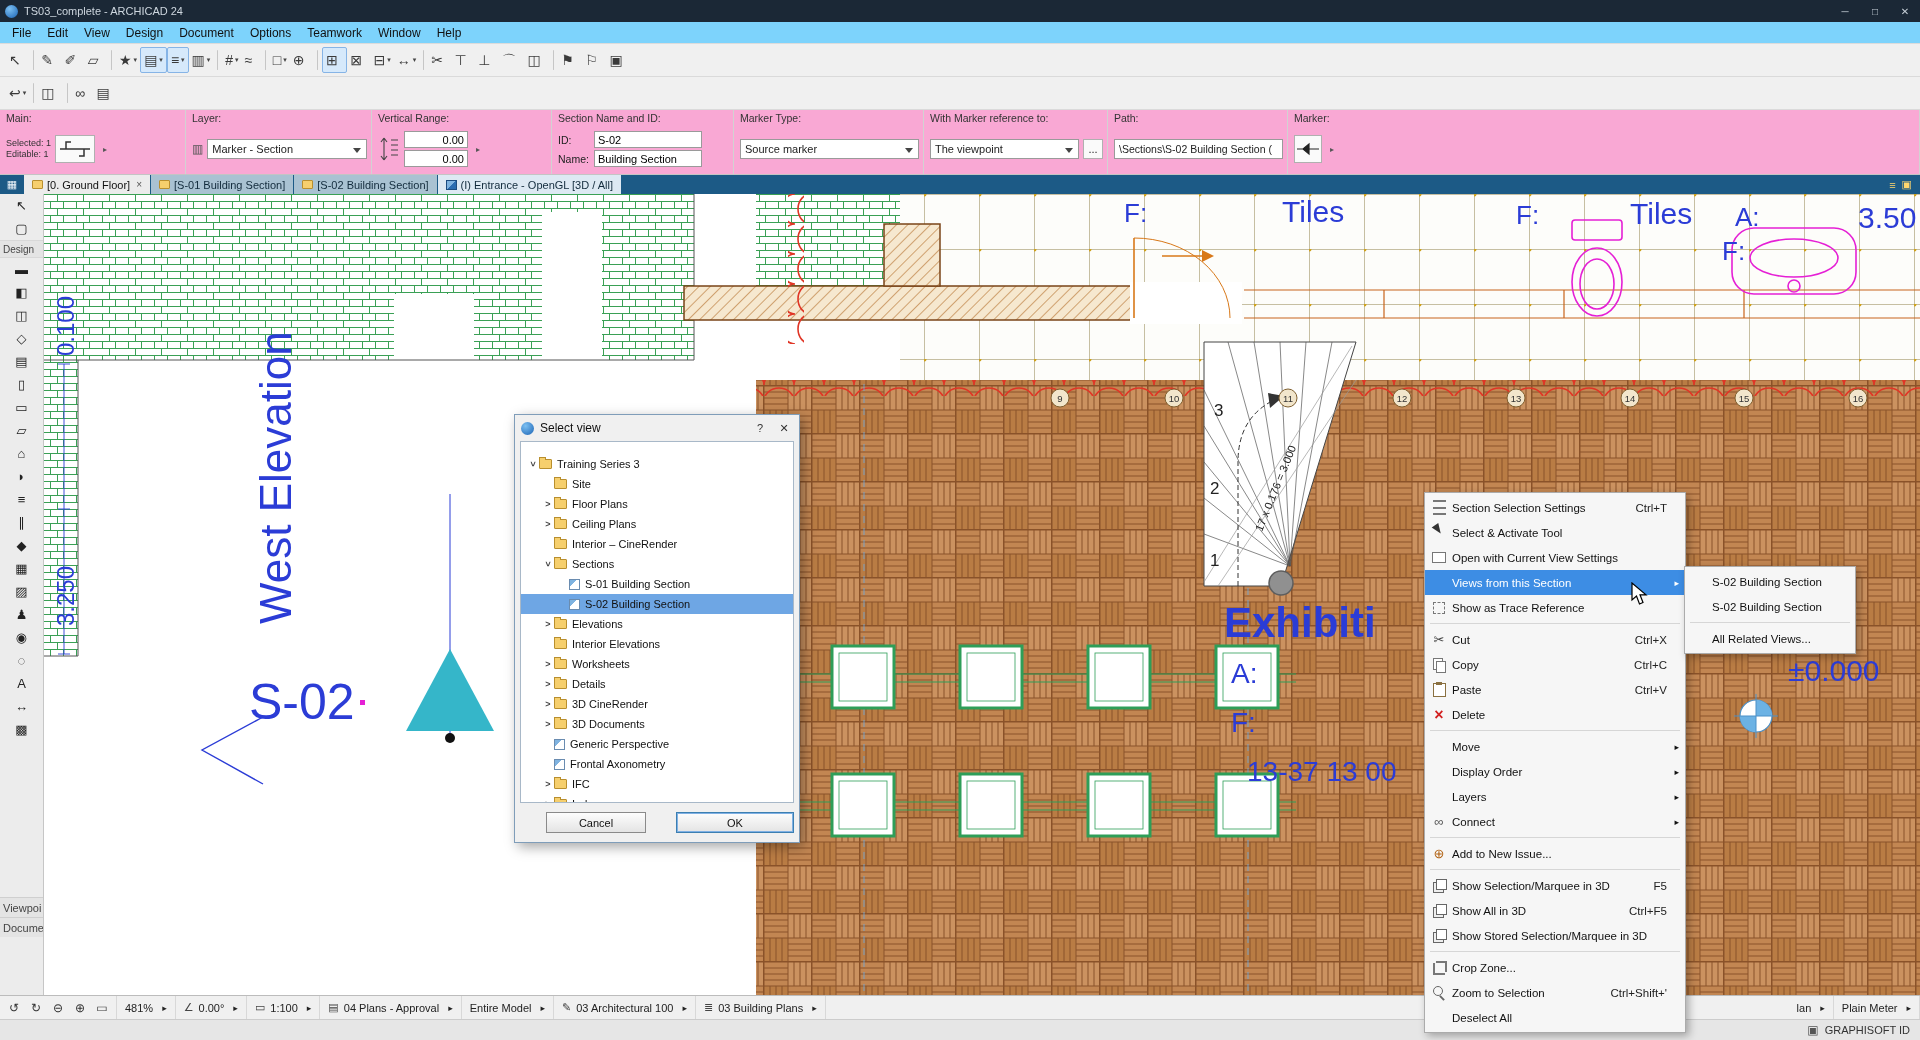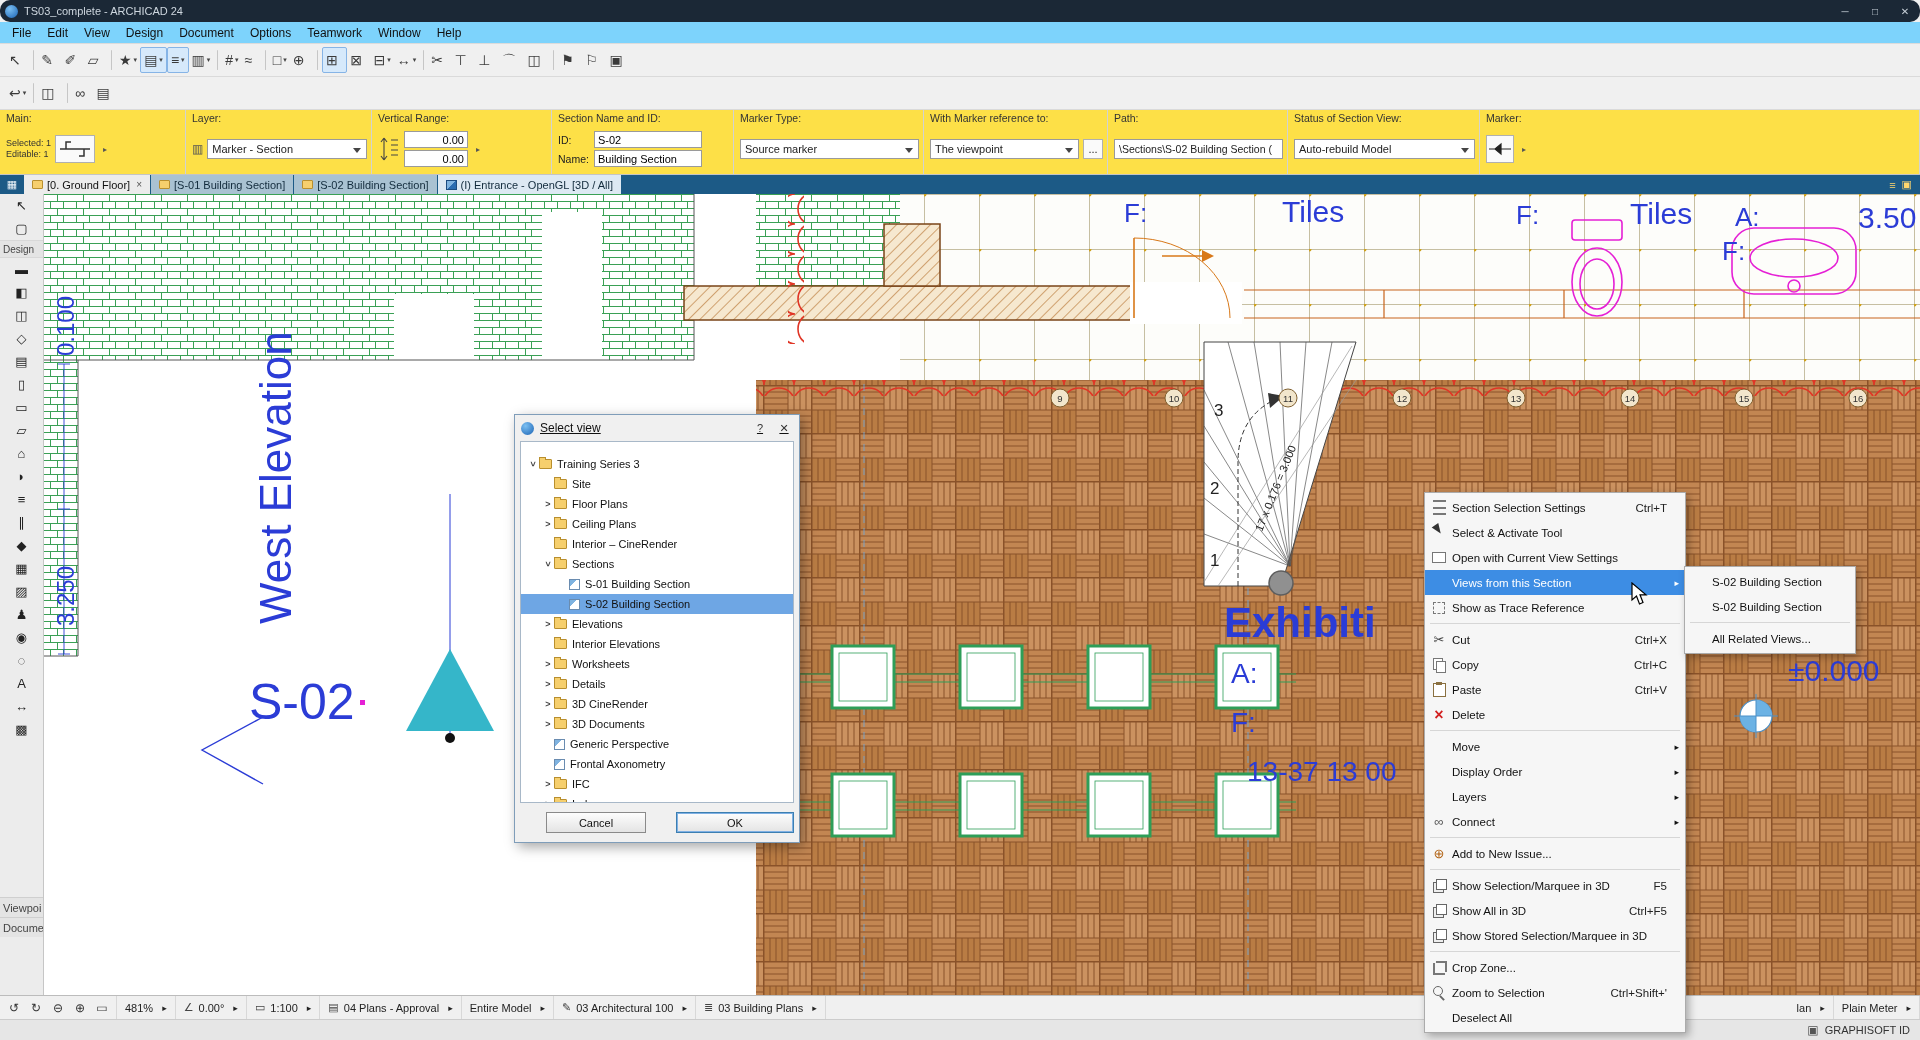--- a/index.html
+++ b/index.html
@@ -1,41 +1,41 @@
 <!DOCTYPE html>
 <html><head>
 <meta charset="utf-8">
 <style>
   html,body{margin:0;padding:0;background:#888;}
   *{box-sizing:border-box;}
   .app{position:relative;width:1920px;height:1040px;background:#f0f0f0;font-family:"Liberation Sans",sans-serif;overflow:hidden;display:flex;flex-direction:column;}
 
   
-  .titlebar{height:22px;background:#1b2836;color:#cdd6de;display:flex;align-items:center;font-size:11px;flex:0 0 22px;border-radius:10px;}
+  .titlebar{height:22px;background:#1b2836;color:#cdd6de;display:flex;align-items:center;font-size:11px;flex:0 0 22px;}
   .app-icon{width:13px;height:13px;border-radius:50%;background:radial-gradient(circle at 35% 30%,#7cc0f2,#1a63b4);margin:0 6px 0 5px;flex:0 0 13px;}
   .titlebar .title{flex:1;}
   .win-btns{display:flex;height:100%;}
   .win-btn{width:30px;display:flex;align-items:center;justify-content:center;font-size:10px;color:#c7d0d8;}
 
   
   .menubar{height:22px;background:#7dd3fc;border-bottom:1px solid #dcdcdc;display:flex;align-items:center;font-size:12px;color:#111;flex:0 0 22px;padding-left:4px;}
   .menu-item{padding:2px 8px;}
 
   
   .toolbar{height:33px;background:#f0f0f0;border-bottom:1px solid #dadada;display:flex;align-items:center;padding:0 6px;flex:0 0 33px;}
   .tb-item{display:flex;align-items:center;height:26px;padding:0 3px;border-radius:2px;color:#3a3a3a;font-size:14px;}
   .tb-item.active{background:#d6e9fb;border:1px solid #86b4e6;}
   .tb-item.divider{width:1px;min-width:1px;height:20px;background:#c6c6c6;padding:0;margin:0 4px;border:none;}
   .tb-glyph{line-height:1;}
   .tb-dd{visibility:hidden;font-size:7px;margin-left:2px;color:#444;}
   .tb-dd.show{visibility:visible;}
   .tb-dd::before{content:"▾";}
 
   
-  .infobar{height:65px;background:#fde047;border-bottom:1px solid #c4c4c4;display:flex;flex:0 0 65px;font-size:11px;color:#222;}
+  .infobar{height:65px;background:#f9a8d4;border-bottom:1px solid #c4c4c4;display:flex;flex:0 0 65px;font-size:11px;color:#222;}
   .ib-col{border-right:1px solid #d2d2d2;padding:2px 4px 2px 6px;display:flex;flex-direction:column;overflow:hidden;}
   .ib-label{font-size:10.5px;color:#333;height:14px;white-space:nowrap;}
   .ib-content{flex:1;display:flex;align-items:center;gap:4px;}
   .sel-info{font-size:9px;line-height:11px;color:#333;white-space:nowrap;}
   .ib-btn{border:1px solid #b0b0b0;background:#fafafa;height:28px;min-width:40px;display:flex;align-items:center;justify-content:center;}
   .ib-btn.small{min-width:24px;}
   .ib-btn.active{background:#d6e9fb;border-color:#5a9bd8;}
   .ib-select{display:flex;align-items:center;background:#fff;border:1px solid #9a9a9a;height:20px;padding:0 18px 0 4px;font-size:11px;position:relative;white-space:nowrap;flex:1;min-width:0;}
   .ib-select::after{content:"";position:absolute;right:5px;top:8px;border:4px solid transparent;border-top:5px solid #444;}
   .ib-input{border:1px solid #9a9a9a;background:#fff;font-size:11px;height:17px;padding:0 3px;font-family:"Liberation Sans",sans-serif;}
@@ -84,21 +84,21 @@
   .seg-ic{font-size:11px;color:#444;}
   .seg-ic:empty{display:none;}
   .seg.spacer{flex:1;border-right:none;}
   .seg.spacer::after{content:"";}
 
   .bottombar{height:21px;background:#e6e6e6;border-top:1px solid #cccccc;display:flex;align-items:center;justify-content:flex-end;padding:0 10px;font-size:11px;color:#333;gap:6px;flex:0 0 21px;}
   .brand-ic{font-size:12px;color:#555;}
 
   
   .dialog{position:absolute;left:514px;top:414px;width:286px;background:#f0f0f0;border:1px solid #7f9db9;box-shadow:4px 4px 12px rgba(0,0,0,.35);z-index:40;}
-  .dlg-title{height:26px;display:flex;align-items:center;padding:0 6px;font-size:12px;color:#111;gap:6px;text-decoration:underline;}
+  .dlg-title{height:26px;display:flex;align-items:center;padding:0 6px;font-size:12px;color:#111;gap:6px;}
   .dlg-ic{width:13px;height:13px;border-radius:50%;background:radial-gradient(circle at 35% 30%,#7cc0f2,#1a63b4);flex:0 0 13px;}
   .dlg-title .t{flex:1;}
   .dlg-tbtn{width:18px;height:18px;display:flex;align-items:center;justify-content:center;color:#333;font-size:11px;}
   .tree{background:#fff;border:1px solid #a8b8c8;margin:0 5px;height:362px;overflow:hidden;padding-top:12px;}
   .tree-row{display:flex;align-items:center;height:20px;padding-left:calc(6px + var(--lvl,0)*15px);font-size:11px;color:#111;white-space:nowrap;}
   .tree-row.sel{background:#6ea6e4;}
   .chev{width:12px;flex:0 0 12px;font-size:9px;color:#444;display:flex;justify-content:center;font-weight:700;}
   .chev::before{content:">";}
   .chev[data-chev="open"]{transform:rotate(90deg);}
   .chev[data-chev="none"]{visibility:hidden;}
@@ -437,26 +437,20 @@
         <div class="ib-select" data-name="marker-reference-select">The viewpoint</div>
         <div class="ib-btn small" style="height:20px;min-width:20px" data-name="reference-browse-button">...</div>
       </div>
     </div>
     <div class="ib-col" style="width:180px" data-name="infobar-path-group">
       <div class="ib-label" data-name="path-label">Path:</div>
       <div class="ib-content">
         <div class="ib-path" data-name="view-path-value">\Sections\S-02 Building Section (</div>
       </div>
     </div>
-    <div class="ib-col" style="width:192px" data-name="infobar-status-group">
-      <div class="ib-label" data-name="section-status-label">Status of Section View:</div>
-      <div class="ib-content">
-        <div class="ib-select" data-name="section-status-select">Auto-rebuild Model</div>
-      </div>
-    </div>
     <div class="ib-col" style="flex:1" data-name="infobar-marker-group">
       <div class="ib-label" data-name="marker-label">Marker:</div>
       <div class="ib-content">
         <div class="ib-btn small" data-name="marker-style-button">
           <svg width="26" height="16" viewBox="0 0 26 16" data-name="marker-style-icon">
               <path d="M2,8 H24 M8,8 L14,3 V13 Z" stroke="#222" stroke-width="1.2" fill="#222"></path>
             </svg>
         </div>
         <span class="caret-btn" data-name="marker-caret-icon">▸</span>
       </div>

